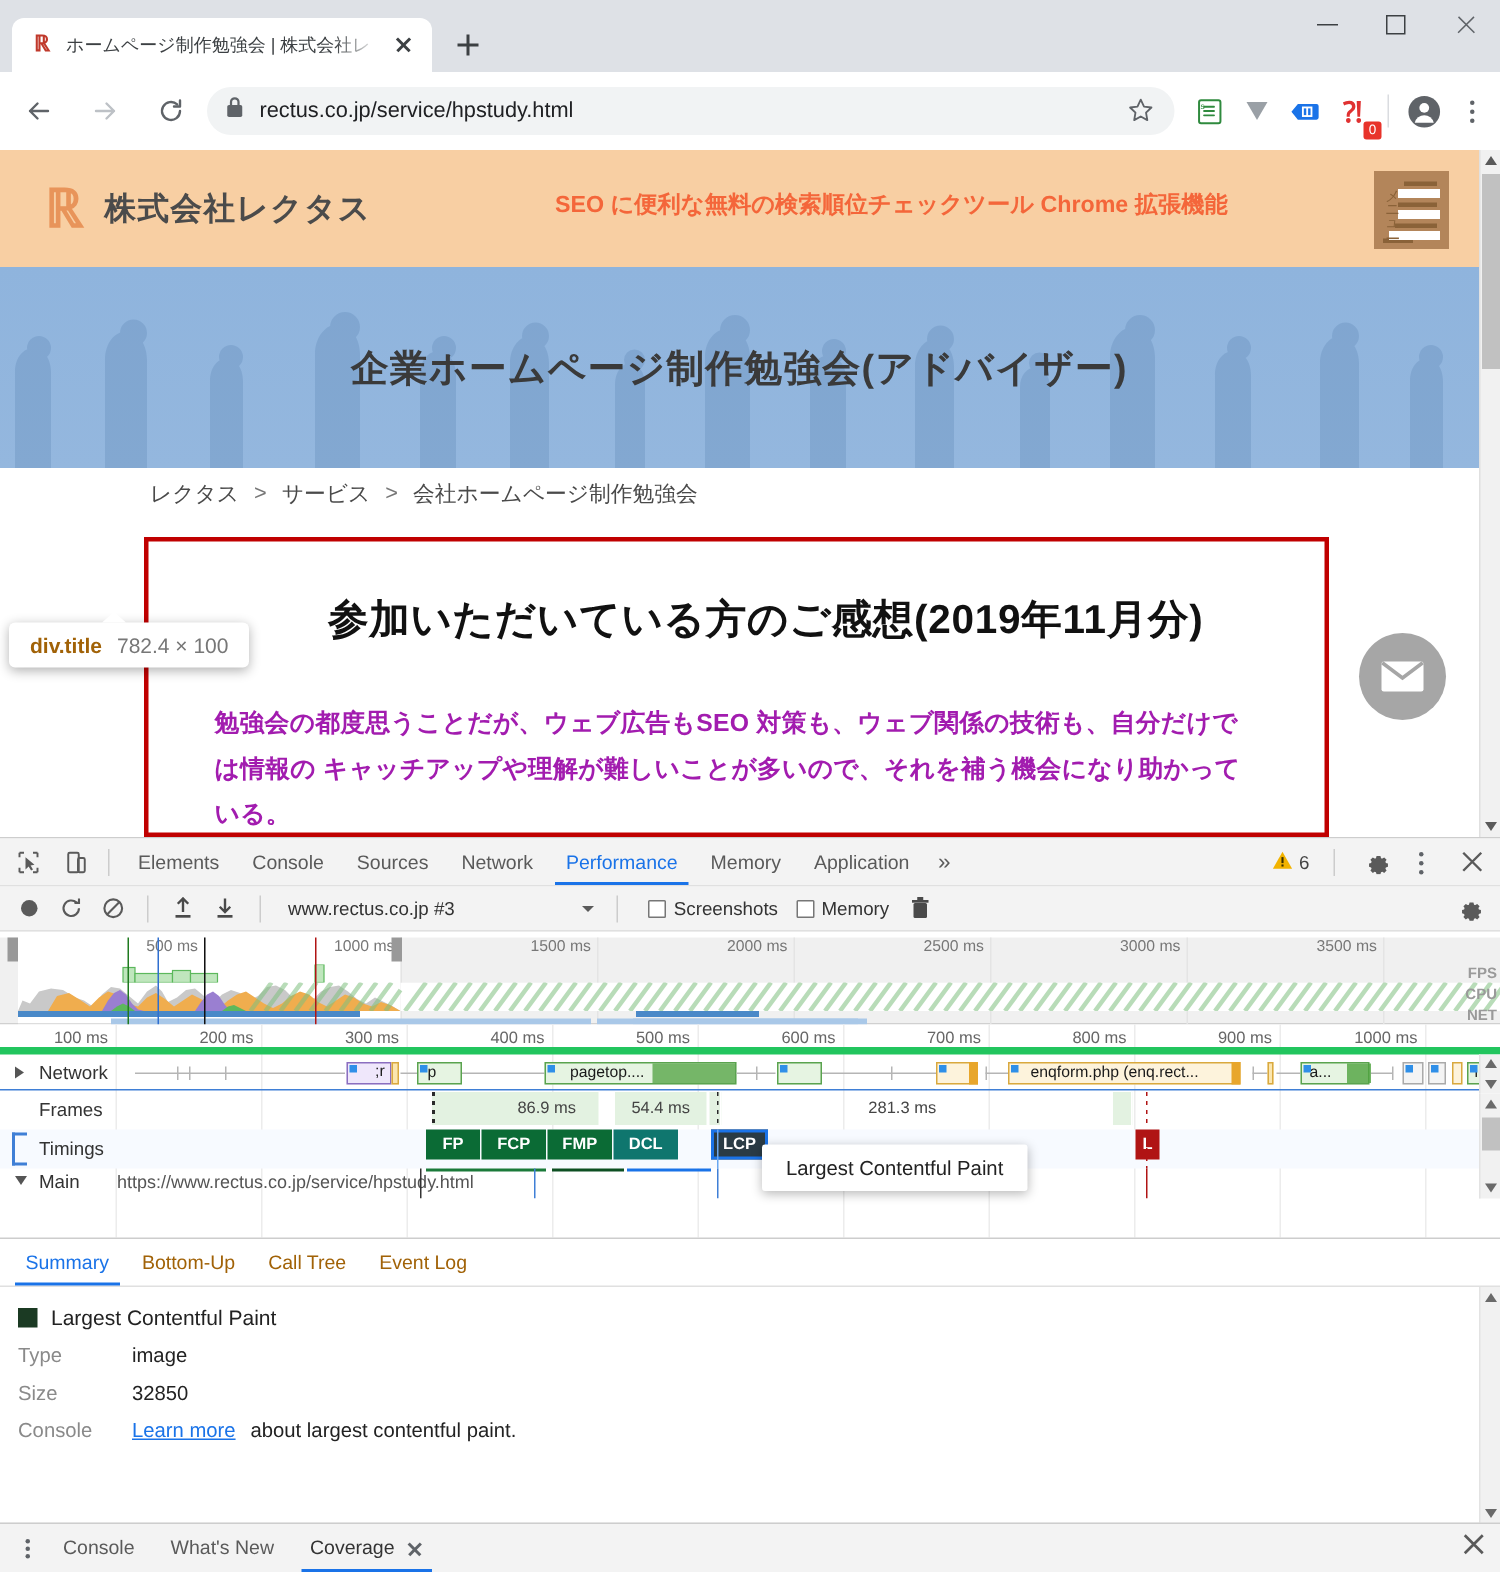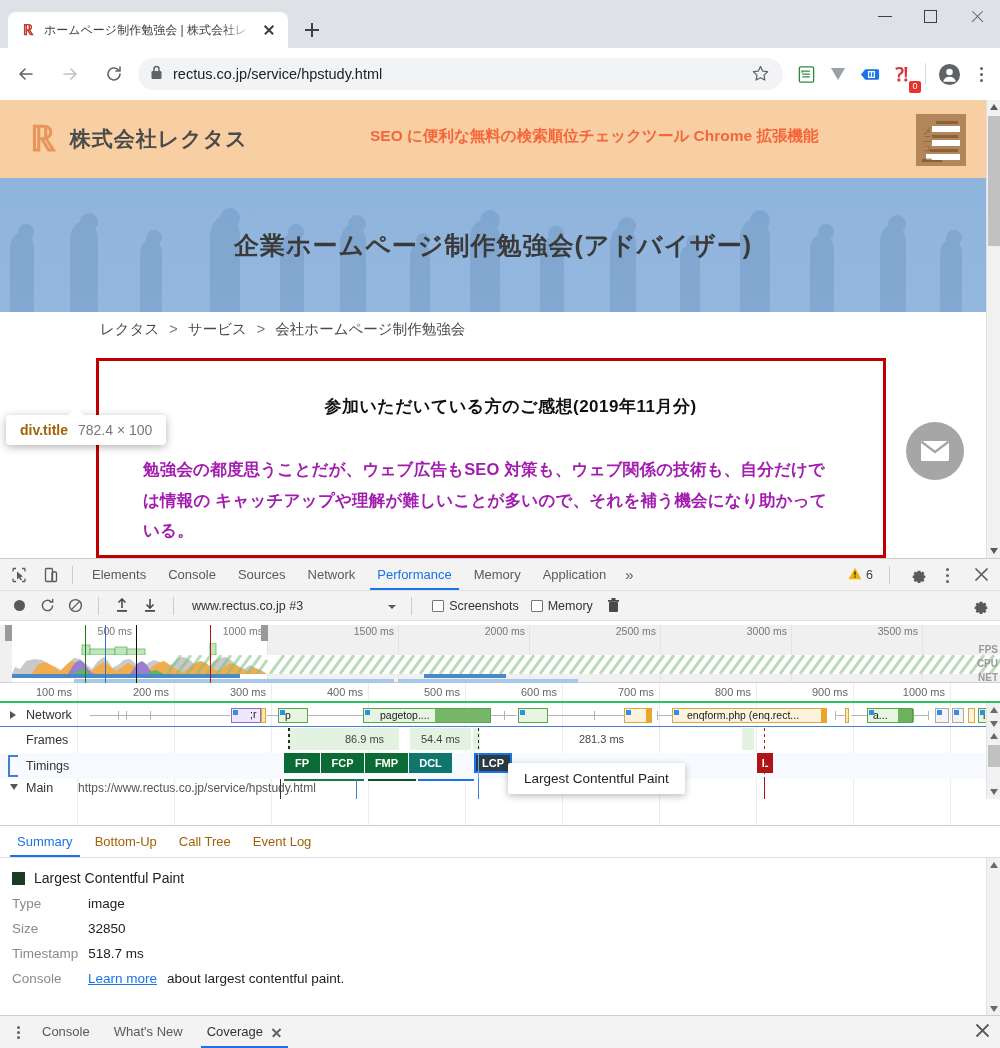--- a/index.html
+++ b/index.html
@@ -100,21 +100,21 @@
     background:linear-gradient(180deg,#8fb4dd 0%,#94b7de 100%);
     display:flex; align-items:center; justify-content:center;
   }
   .hero .crowd { position:absolute; inset:0; opacity:.30; }
   .hero h1 { position:relative; font-size:25px; color:#3a3a3a; font-weight:700; letter-spacing:1px; }
 
   .breadcrumb { height:34px; display:flex; align-items:center; padding-left:100px; gap:10px; font-size:14.5px; color:#4a4a4a; }
   .breadcrumb .sepmark { color:#777; }
 
   .redbox { position:absolute; left:96px; top:258px; width:790px; height:200px; border:3px solid #c00000; background:#fff; }
-  .redbox h2 { margin-top:34px; text-align:center; font-size:17px; font-weight:700; color:#111; letter-spacing:.5px;padding-left:39px; }
+  .redbox h2 { margin-top:34px; text-align:center; font-size:27px; font-weight:700; color:#111; letter-spacing:.5px;padding-left:39px; }
   .redbox p { margin:36px 44px 0 44px; font-size:16.5px; font-weight:700; color:#a21caf; line-height:1.85; letter-spacing:.2px; }
 
   .mail-fab {
     position:absolute; right:22px; top:322px; width:58px; height:58px; border-radius:50%;
     background:#a6a6a6; display:flex; align-items:center; justify-content:center;
   }
 
   .pg-scroll { position:absolute; right:0; top:0; width:14px; height:458px; background:#f1f1f1; border-left:1px solid #e0e0e0; }
   .pg-scroll .arrow-up, .pg-scroll .arrow-dn { position:absolute; left:0; width:14px; height:15px; }
   .pg-scroll .arrow-up { top:0; } .pg-scroll .arrow-dn { bottom:0; }
@@ -158,21 +158,21 @@
   .ov-ruler { position:absolute; left:0; top:0; width:1000px; height:16px; }
   .ov-tick { position:absolute; top:0; font-size:10.5px; color:#777; transform:translateX(-100%); padding-right:4px; }
   .ov-tickline { position:absolute; top:0; width:1px; height:58px; background:#e4e4e4; }
   .ov-dim { position:absolute; top:0; height:58px; background:rgba(0,0,0,.06); }
   .ov-handle { position:absolute; top:0; width:7px; height:16px; background:#999; }
   .ov-cursorline { position:absolute; top:0; width:1px; height:58px; }
   .ov-label { position:absolute; right:2px; font-size:10px; font-weight:700; color:#9a9a9a; }
 
   
   .flame { position:absolute; left:0; top:124px; width:1000px; height:162px; background:#fff; }
-  .fl-ruler { position:absolute; left:0; top:0; width:1000px; height:20px; border-bottom:2px solid #22c55e; }
+  .fl-ruler { position:absolute; left:0; top:0; width:1000px; height:20px; border-bottom:5px solid #22c55e; }
   .fl-tick { position:absolute; top:3px; font-size:11px; color:#666; transform:translateX(-100%); padding-right:5px; }
   .fl-gl { position:absolute; top:0; width:1px; height:162px; background:#ececec; }
 
   .tl-row { position:absolute; left:0; width:1000px; }
   .tl-rowlabel { position:absolute; left:26px; font-size:12.5px; color:#333; }
   .tri { width:0;height:0;border-left:6px solid #555;border-top:4px solid transparent;border-bottom:4px solid transparent; }
   .tri.down { border-left:4px solid transparent; border-right:4px solid transparent; border-top:6px solid #555; }
 
   .net-chip { position:absolute; height:15px; border:1px solid; font-size:10.5px; line-height:13px; color:#1a1a1a; overflow:hidden; white-space:nowrap; padding-left:2px; }
   .net-chip .corner { position:absolute; left:1px; top:1px; width:5px; height:5px; background:#2f8fe8; }
@@ -788,24 +788,20 @@
         </div>
         <div class="det-row">
           <span class="det-key" style="min-width:66px;">Type</span>
           <span class="det-val">image</span>
         </div>
         <div class="det-row">
           <span class="det-key" style="min-width:66px;">Size</span>
           <span class="det-val">32850</span>
         </div>
         <div class="det-row">
-          <span class="det-key" style="min-width:66px;">Timestamp</span>
-          <span class="det-val">518.7 ms</span>
-        </div>
-        <div class="det-row">
           <span class="det-key" style="min-width:66px;">Console</span>
           <span class="det-link">Learn more</span>
           <span class="det-val">about largest contentful paint.</span>
         </div>
       </div>
       <div class="dt-vscroll" style="top:32px;height:158px;">
         <div style="position:absolute;left:0;top:0;width:14px;height:14px;">
           <svg width="14" height="14" viewBox="0 0 14 14">
               <path d="M7 4l4 6H3z" fill="#6a6a6a"></path>
             </svg>

